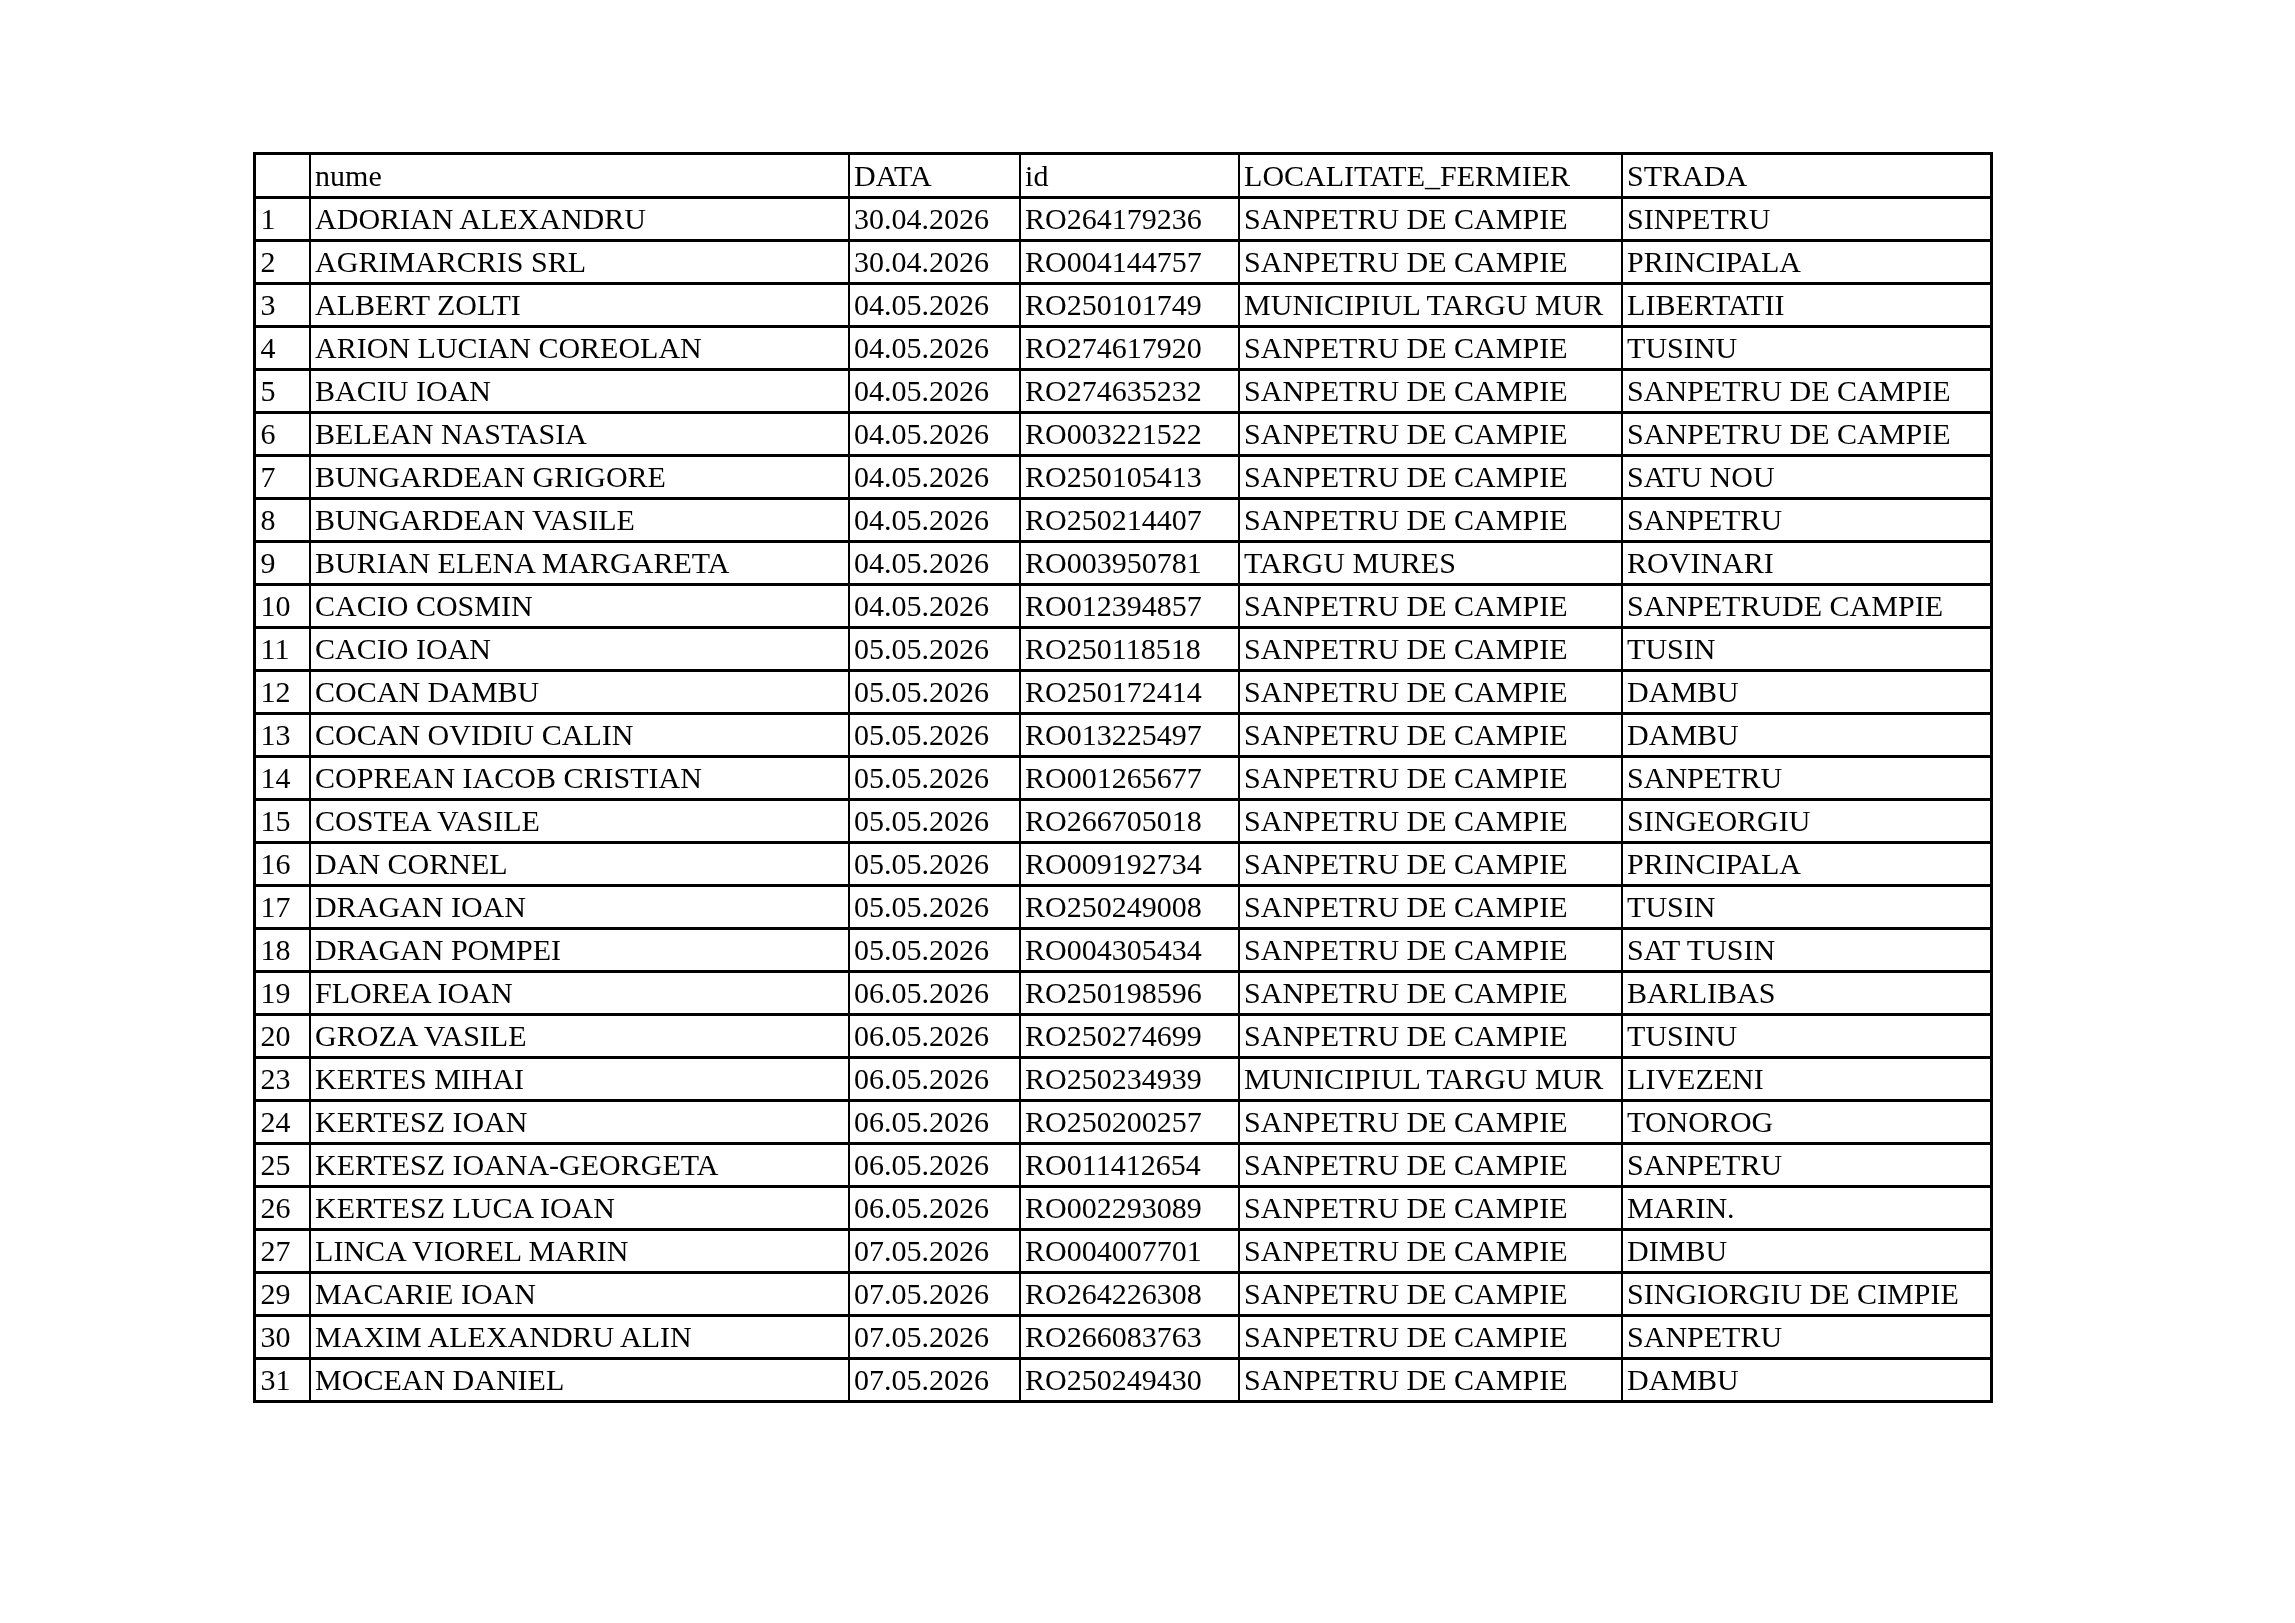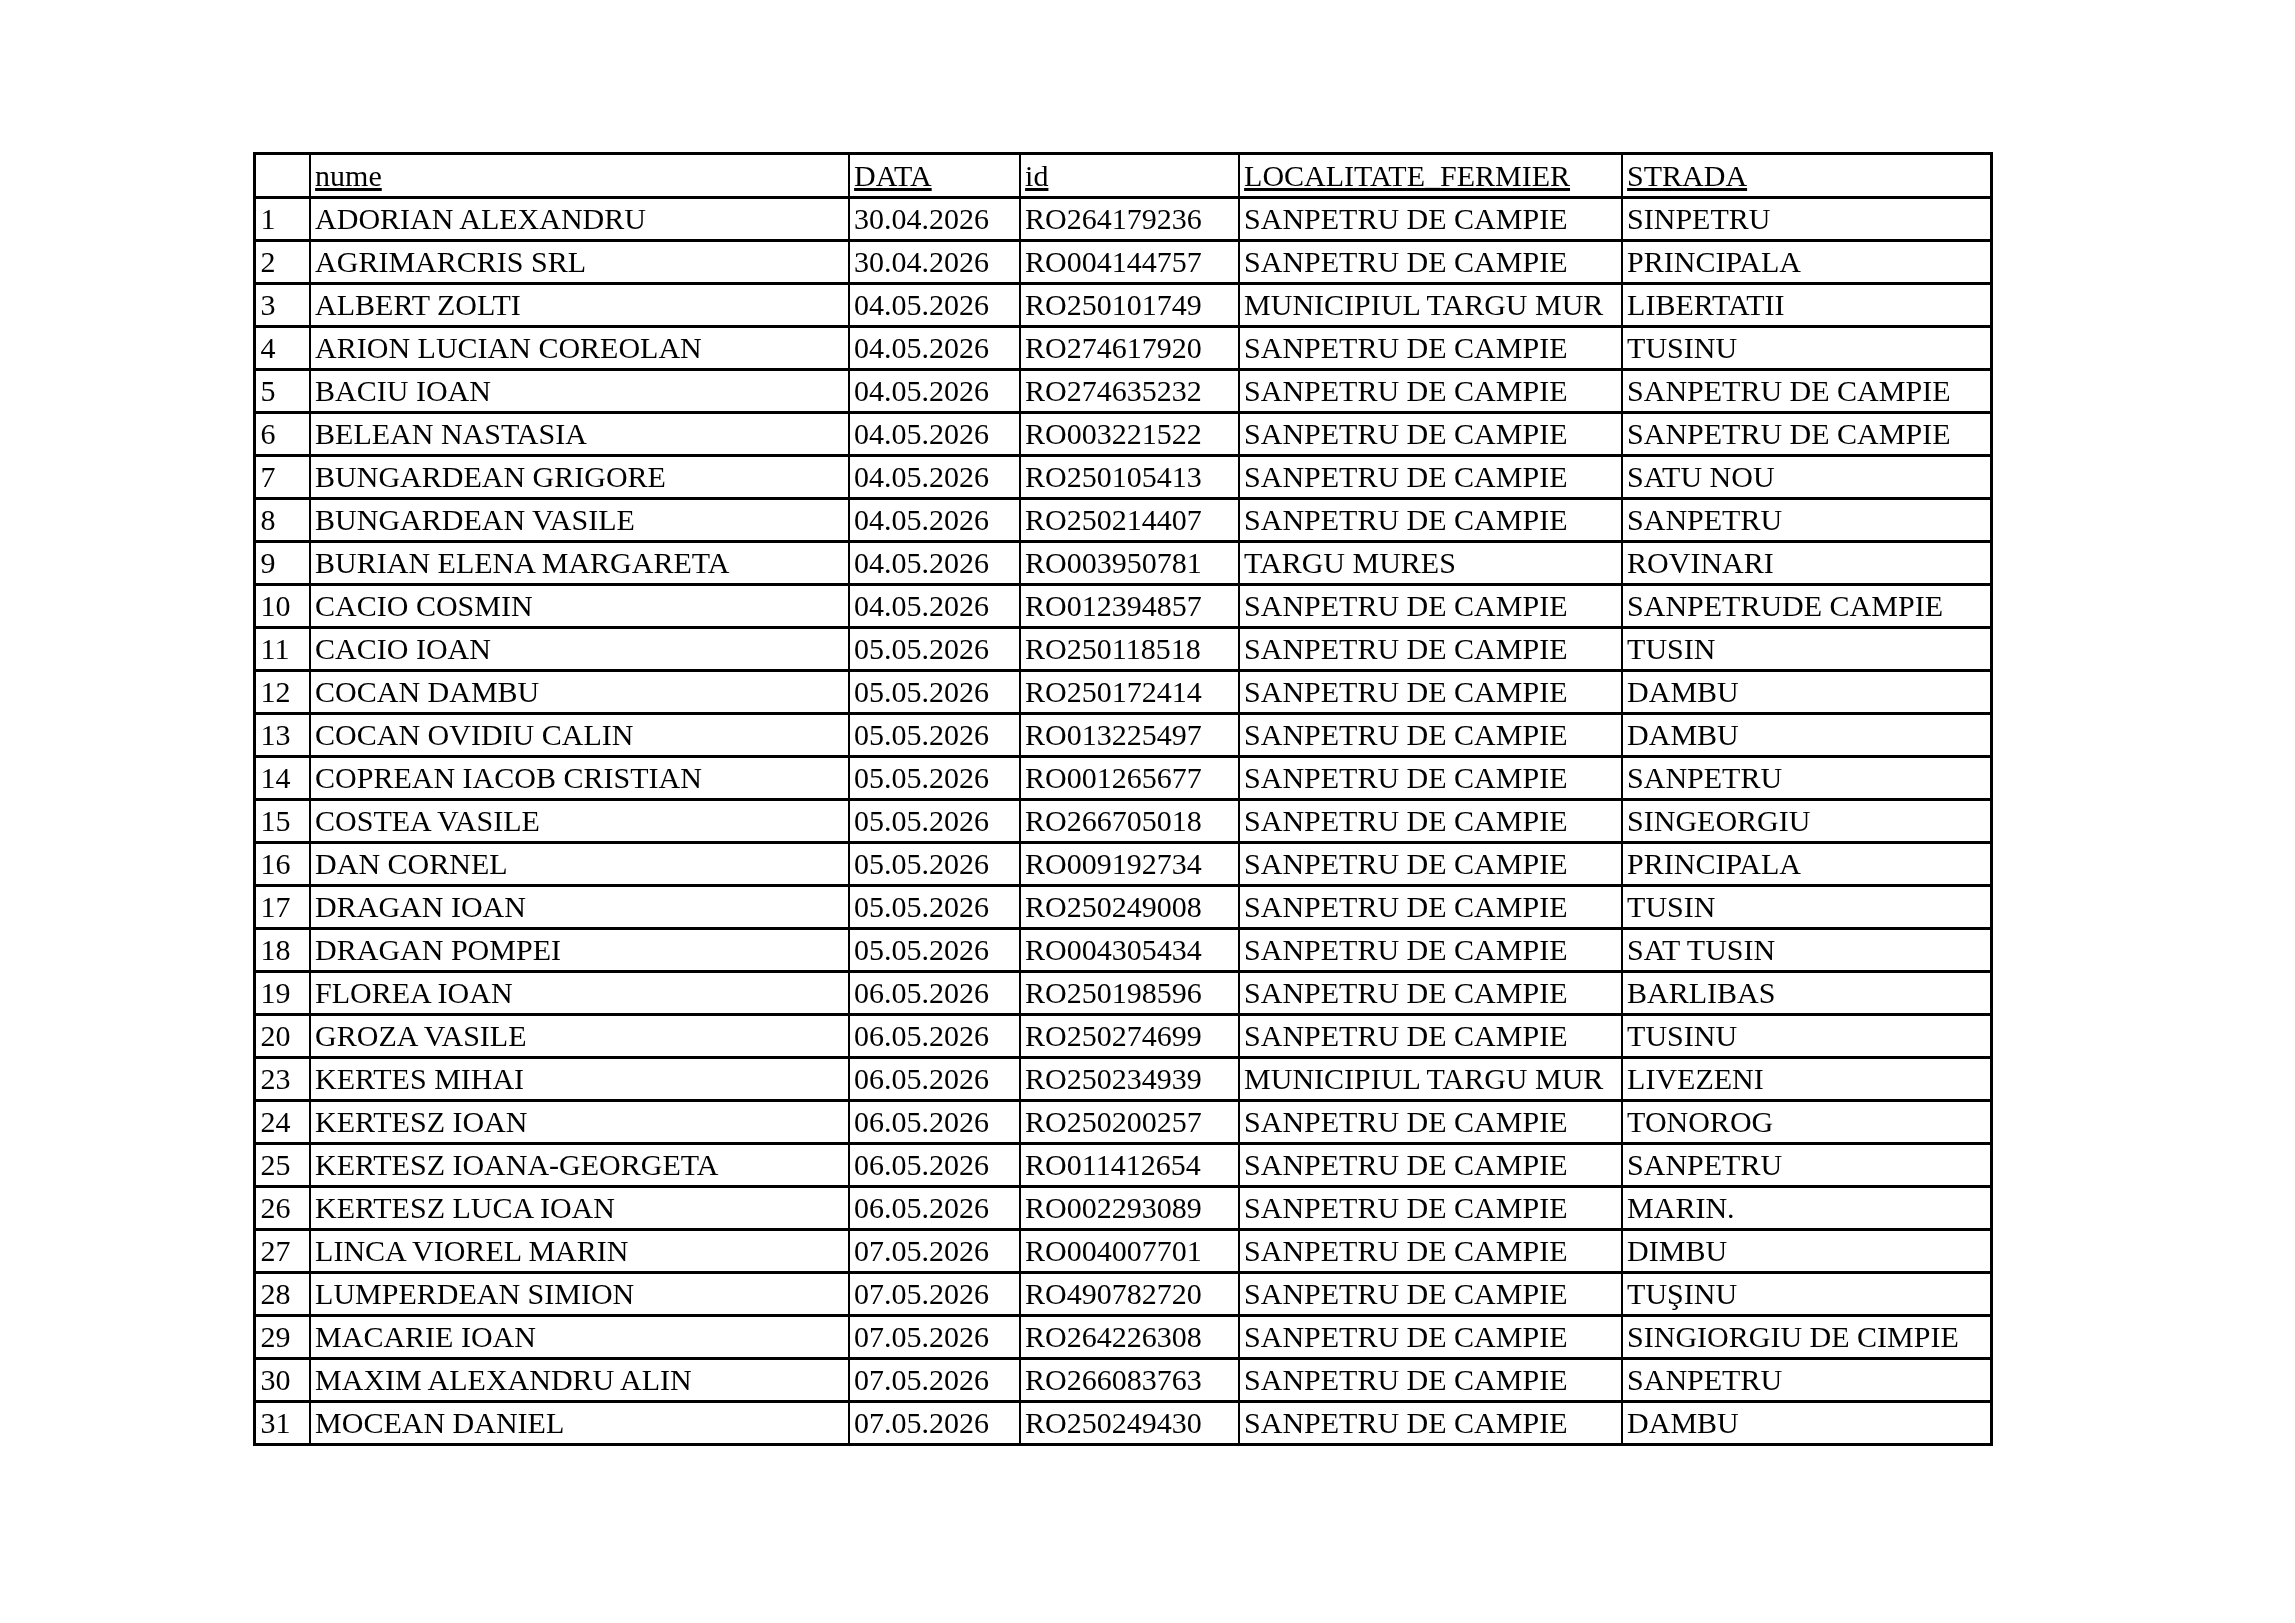--- a/index.html
+++ b/index.html
@@ -37,21 +37,20 @@
     vertical-align: middle;
     padding: 0 3.9px 0 4.6px;
     white-space: pre;
     overflow: hidden;
     color: #000000;
     background: #ffffff;
   }
   table.farmers thead th {
     height: 41px;
     border-bottom-width: 3.9px;
-    text-decoration: underline;
   }
   .col-num {
     text-align: right;
     padding-right: 2.6px;
     padding-left: 1.3px;
   }
 </style>
 </head>
 <body>
 
@@ -270,28 +269,20 @@
         </tr>
         <tr>
           <td class="col-num">27</td>
           <td class="col-nume">LINCA VIOREL MARIN</td>
           <td class="col-data">07.05.2026</td>
           <td class="col-id">RO004007701</td>
           <td class="col-localitate">SANPETRU DE CAMPIE</td>
           <td class="col-strada">DIMBU</td>
         </tr>
         <tr>
-          <td class="col-num">28</td>
-          <td class="col-nume">LUMPERDEAN SIMION</td>
-          <td class="col-data">07.05.2026</td>
-          <td class="col-id">RO490782720</td>
-          <td class="col-localitate">SANPETRU DE CAMPIE</td>
-          <td class="col-strada">TUŞINU</td>
-        </tr>
-        <tr>
           <td class="col-num">29</td>
           <td class="col-nume">MACARIE IOAN</td>
           <td class="col-data">07.05.2026</td>
           <td class="col-id">RO264226308</td>
           <td class="col-localitate">SANPETRU DE CAMPIE</td>
           <td class="col-strada">SINGIORGIU DE CIMPIE</td>
         </tr>
         <tr>
           <td class="col-num">30</td>
           <td class="col-nume">MAXIM ALEXANDRU ALIN</td>

